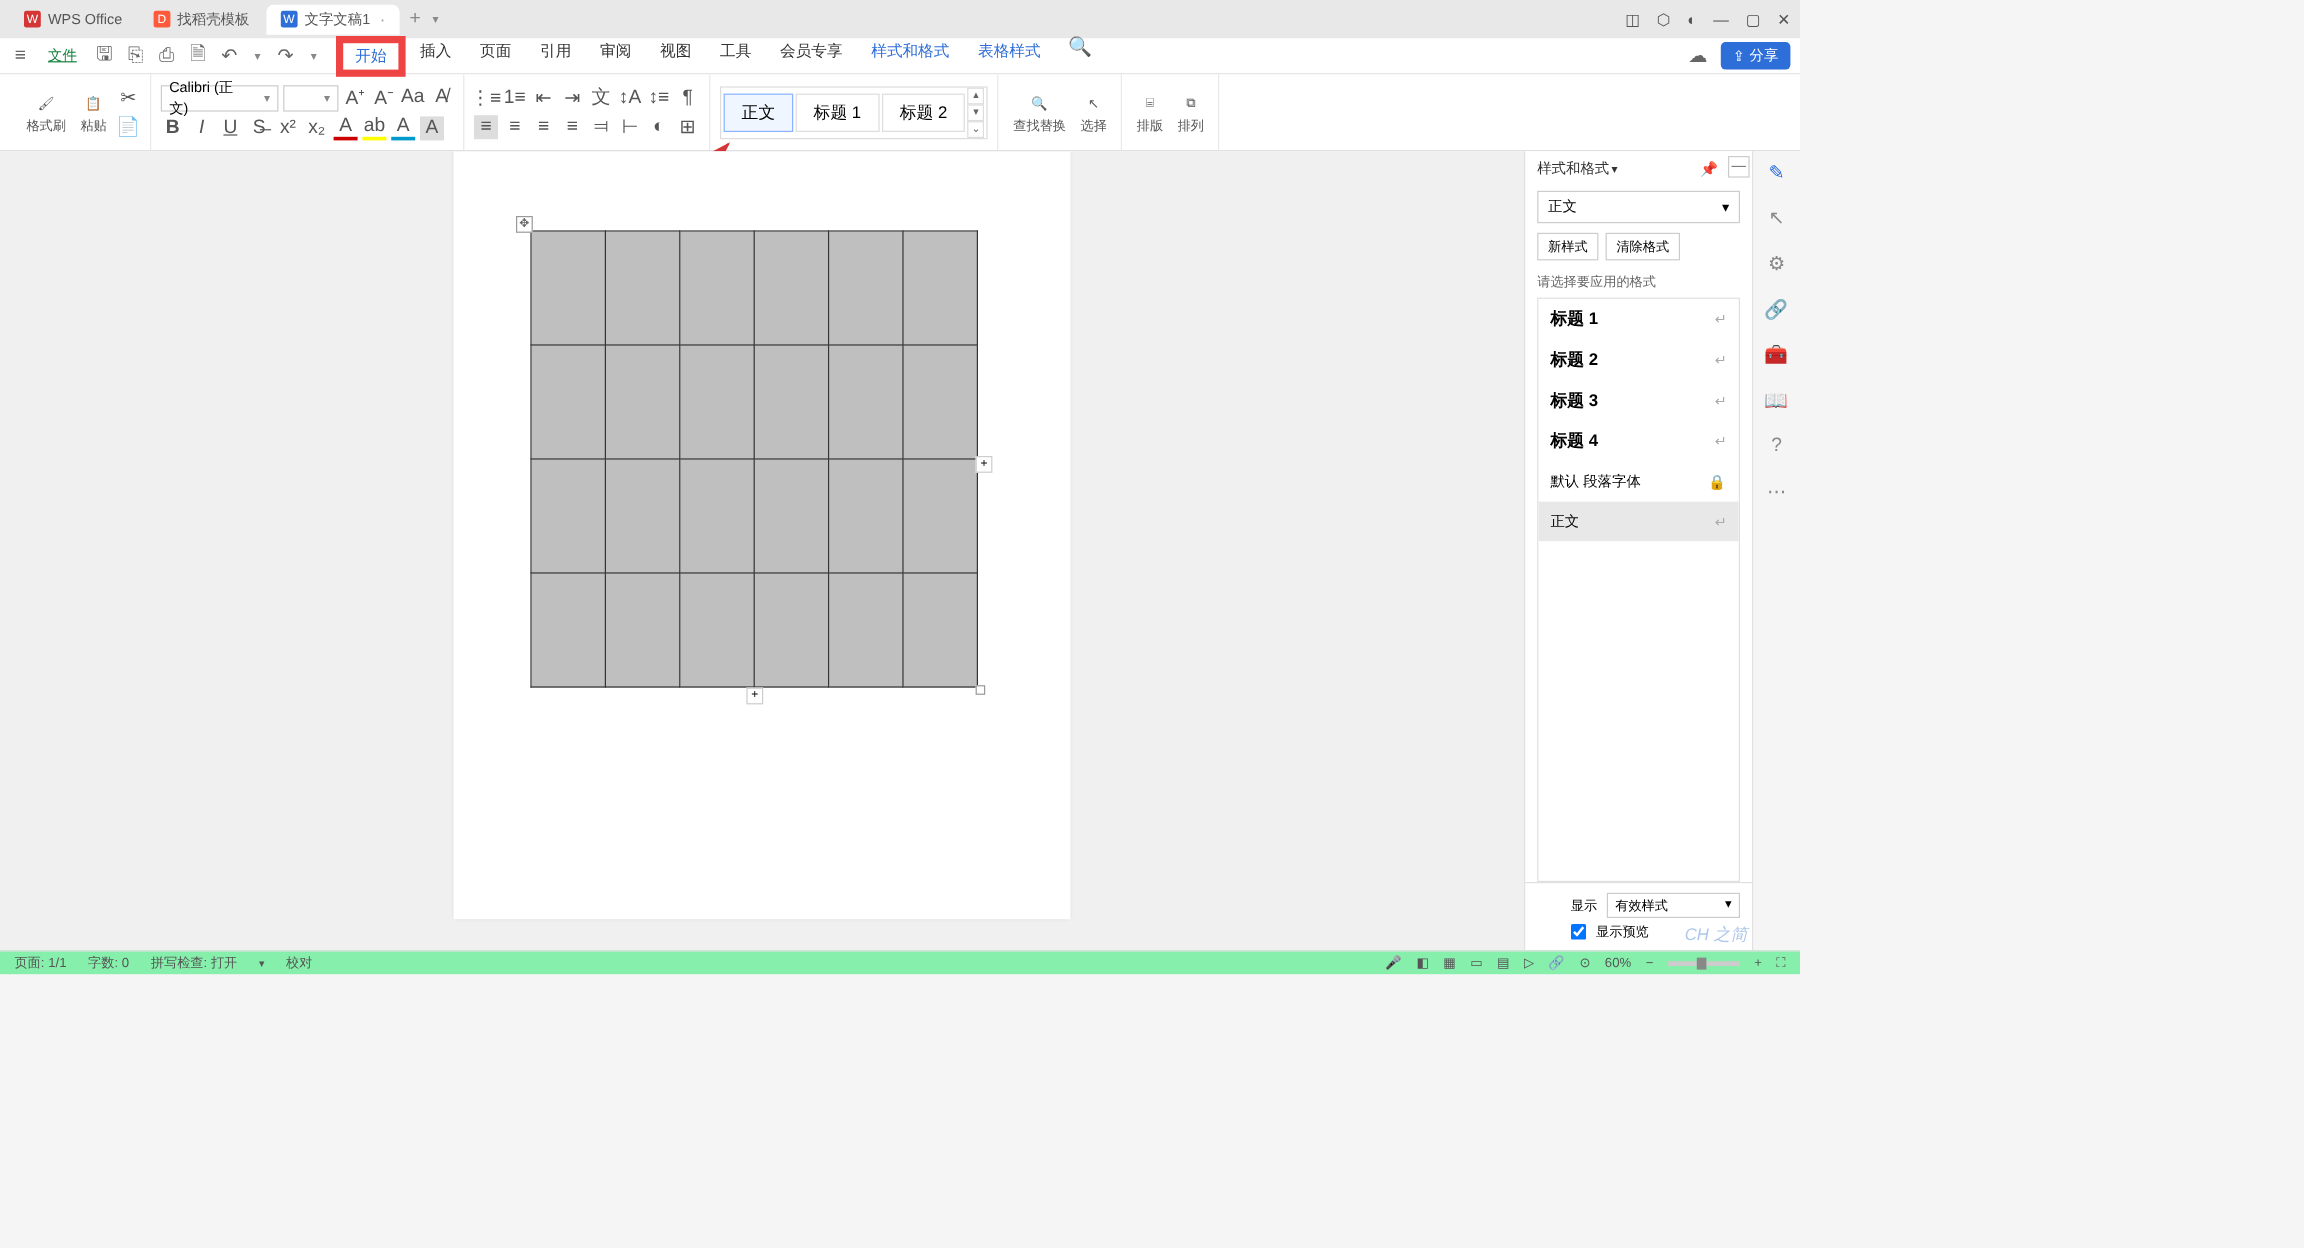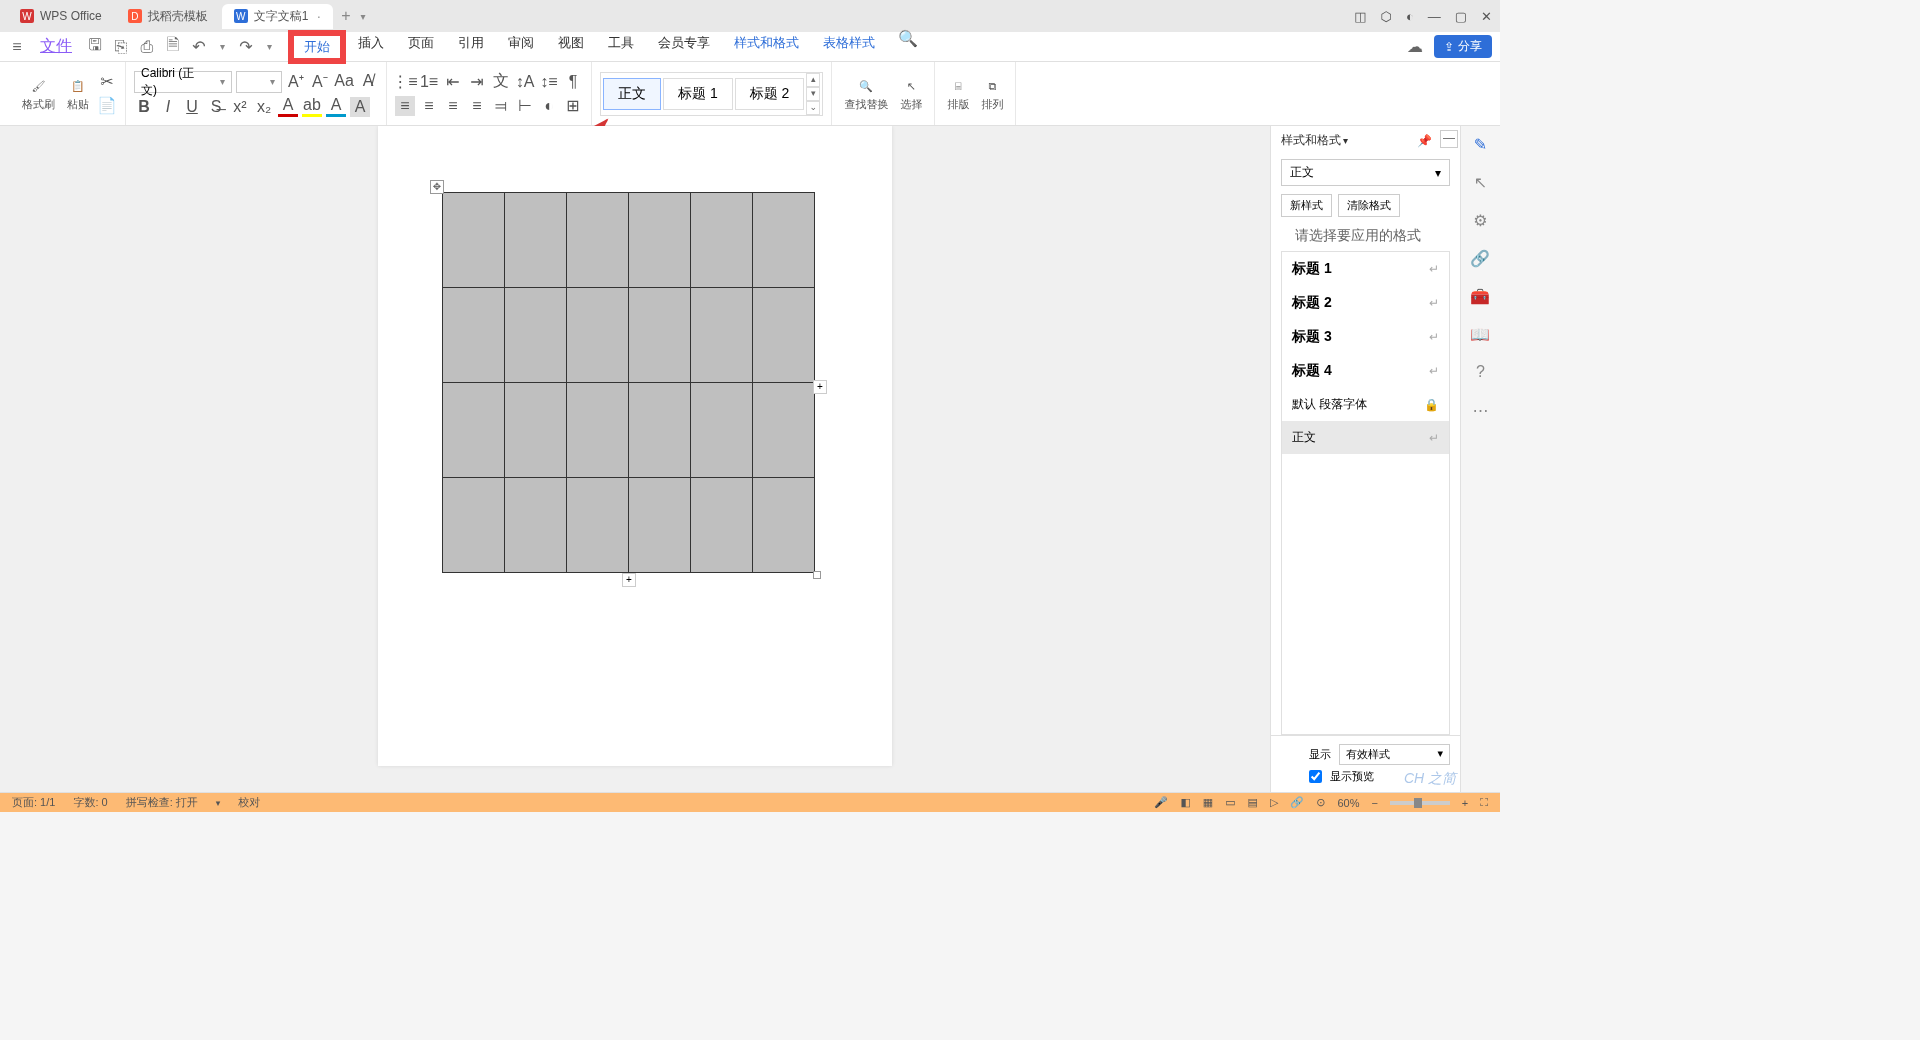--- a/index.html
+++ b/index.html
@@ -12,21 +12,21 @@
 .tab .icon { width: 14px; height: 14px; margin-right: 6px; border-radius: 2px; display: inline-flex; align-items: center; justify-content: center; font-size: 10px; color: #fff; }
 .tab .close { margin-left: 8px; color: #999; font-size: 14px; }
 .newtab { color: #888; font-size: 16px; padding: 0 6px; cursor: pointer; }
 .dropdown-small { color: #888; font-size: 10px; padding: 0 4px; }
 .winctrl { margin-left: auto; display: flex; gap: 14px; align-items: center; }
 .winctrl span { font-size: 13px; color: #555; cursor: pointer; }
 
 
 .menubar { height: 30px; background: #fff; display: flex; align-items: center; padding: 0 8px; border-bottom: 1px solid #e0e0e0; }
 .menuleft { display: flex; align-items: center; gap: 8px; }
-.file-btn { font-size: 16px; color: #8b5cf6; padding: 2px 6px; text-decoration: underline; }
+.file-btn { font-size: 12px; color: #15803d; padding: 2px 6px; text-decoration: underline; }
 .qat-icon { width: 18px; height: 18px; display: inline-flex; align-items: center; justify-content: center; color: #666; }
 .menutabs { display: flex; margin-left: 12px; gap: 0; }
 .menutab { padding: 4px 12px; font-size: 13px; color: #333; cursor: pointer; }
 .menutab.active { color: #2e6ed8; border-bottom: 2px solid #2e6ed8; }
 .menutab.blue { color: #2e6ed8; }
 .menutab.highlighted { border: 6px solid #ef4444; padding: 2px 10px; }
 .menuright { margin-left: auto; display: flex; align-items: center; gap: 10px; }
 .share-btn { background: #2e6ed8; color: #fff; padding: 3px 10px; border-radius: 4px; font-size: 12px; display: flex; align-items: center; gap: 4px; }
 
 
@@ -60,37 +60,37 @@
 
 .arrow { position: absolute; left: 537px; top: 112px; width: 80px; height: 80px; pointer-events: none; }
 
 
 .sidepanel { width: 190px; background: #fff; border-left: 1px solid #e0e0e0; display: flex; flex-direction: column; }
 .sp-header { display: flex; align-items: center; padding: 6px 10px; font-size: 12px; color: #333; }
 .sp-header .close { margin-left: auto; color: #888; }
 .sp-select { margin: 4px 10px; border: 1px solid #ccc; padding: 4px 8px; font-size: 12px; display: flex; justify-content: space-between; align-items: center; }
 .sp-btns { display: flex; gap: 6px; padding: 4px 10px; }
 .sp-btn { border: 1px solid #ccc; padding: 3px 8px; font-size: 11px; background: #fff; }
-.sp-label { padding: 6px 24px; font-size: 14px; color: #666; }
+.sp-label { padding: 6px 10px; font-size: 11px; color: #666; }
 .sp-list { flex: 1; margin: 0 10px; border: 1px solid #e0e0e0; overflow: auto; }
 .sp-item { padding: 8px 10px; font-size: 14px; display: flex; justify-content: space-between; align-items: center; cursor: pointer; }
 .sp-item.selected { background: #e8e8e8; }
 .sp-item.small { font-size: 12px; }
 .sp-item .ret { color: #aaa; font-size: 12px; }
 .sp-item .lock { color: #aaa; font-size: 12px; }
 .sp-footer { padding: 6px 10px; border-top: 1px solid #e0e0e0; }
 .sp-footer-row { display: flex; align-items: center; gap: 8px; font-size: 11px; padding: 2px 0; margin-left: 28px; }
 .sp-footer .sp-select2 { flex: 1; border: 1px solid #ccc; padding: 2px 6px; font-size: 11px; display: flex; justify-content: space-between; }
 
 
 .rightrail { position: absolute; right: 0; top: 126px; bottom: 20px; width: 40px; background: #f5f5f5; border-left: 1px solid #e0e0e0; display: flex; flex-direction: column; align-items: center; padding-top: 8px; gap: 18px; }
 .rail-icon { width: 20px; height: 20px; color: #888; display: flex; align-items: center; justify-content: center; }
 
 
-.statusbar { position: absolute; bottom: 0; left: 0; right: 0; height: 20px; background: #fdba74; border-top: 1px solid #e0e0e0; display: flex; align-items: center; font-size: 11px; color: #555; padding: 0 12px; gap: 18px; }
+.statusbar { position: absolute; bottom: 0; left: 0; right: 0; height: 20px; background: #86efac; border-top: 1px solid #e0e0e0; display: flex; align-items: center; font-size: 11px; color: #555; padding: 0 12px; gap: 18px; }
 .statusbar .right { margin-left: auto; display: flex; gap: 12px; align-items: center; }
 .zoom-val { }
 .watermark { position: absolute; right: 44px; bottom: 24px; font-size: 14px; color: #8ab0e0; opacity: 0.7; font-style: italic; pointer-events: none; }
 
 .collapse-btn { position: absolute; right: 42px; top: 130px; width: 18px; height: 18px; border: 1px solid #ccc; background: #fff; text-align: center; font-size: 12px; color: #666; }
 
 svg { width: 100%; height: 100%; }
 </style>
 </head>
 <body>

